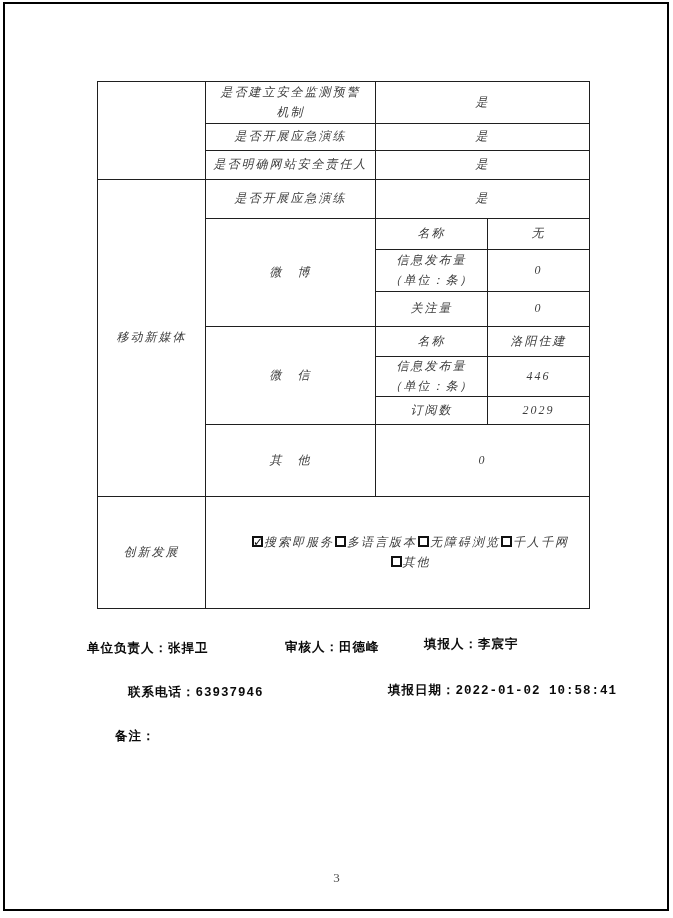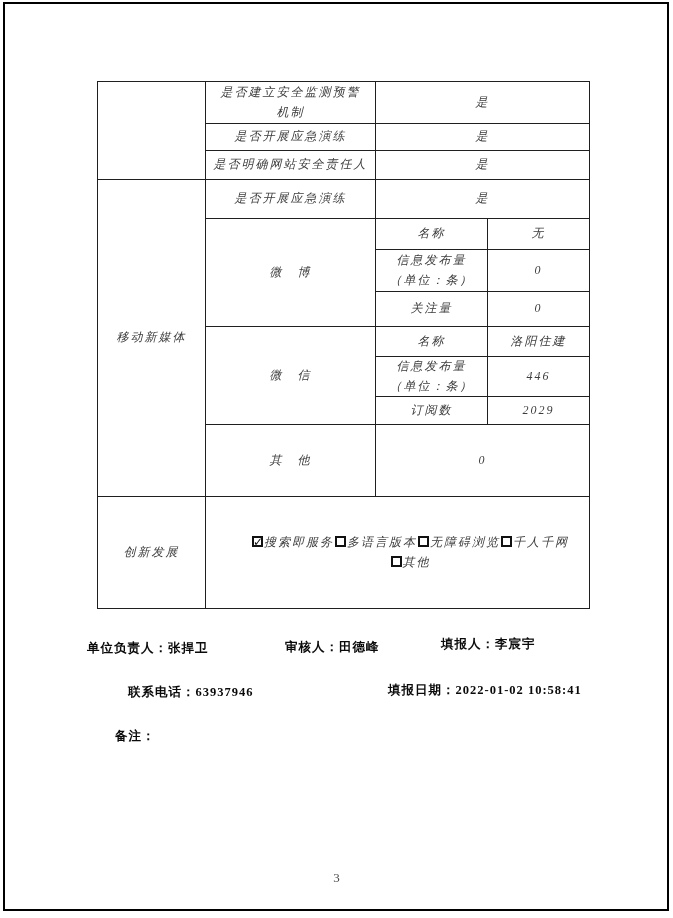--- a/index.html
+++ b/index.html
@@ -36,21 +36,21 @@
     position:relative; background:#fff;
   }
   .cb-box .tick {
     position:absolute; left:-1px; top:-5px;
     font-family:"DejaVu Sans",sans-serif;
     font-size:12px; font-weight:bold; color:#111; letter-spacing:0;
   }
   
   .f-line {
     position:absolute;
-    font-family:Liberation Serif, serif;
+    font-family:Liberation Mono, monospace;
     font-weight:bold; font-size:12.5px; color:#0a0a0a; letter-spacing:1px;
     white-space:nowrap;
   }
   .page-num {
     position:absolute; left:0; right:0; top:870px; text-align:center;
     font-size:13px; color:#4a4a4a; letter-spacing:0;
   }
 </style>
 </head>
 <body>
@@ -118,18 +118,18 @@
     </tr>
     <tr style="height:112px">
       <td class="section">创新发展</td>
       <td colspan="3" class="innovation-cell"><span class="cb-item"><span class="cb-box"><span class="tick">✓</span></span><span>搜索即服务</span></span><span class="cb-item"><span class="cb-box"></span><span>多语言版本</span></span><span class="cb-item"><span class="cb-box"></span><span>无障碍浏览</span></span><span class="cb-item"><span class="cb-box"></span><span>千人千网</span></span><span class="cb-item"><span class="cb-box"></span><span>其他</span></span></td>
     </tr>
   </tbody>
 </table>
 
 <div class="f-line" style="left:87px; top:640px;">单位负责人：张捍卫</div>
 <div class="f-line" style="left:285px; top:639px;">审核人：田德峰</div>
-<div class="f-line" style="left:441px; top:636px;">填报人：李宸宇</div>
+<div class="f-line" style="left:424px; top:636px;">填报人：李宸宇</div>
 <div class="f-line" style="left:87px; top:684px;margin-left:41px;">联系电话：63937946</div>
 <div class="f-line" style="left:388px; top:682px;">填报日期：2022-01-02 10:58:41</div>
 <div class="f-line" style="left:87px; top:728px;margin-left:28px;">备注：</div>
 
 <div class="page-num">3</div>
 
 </body></html>

